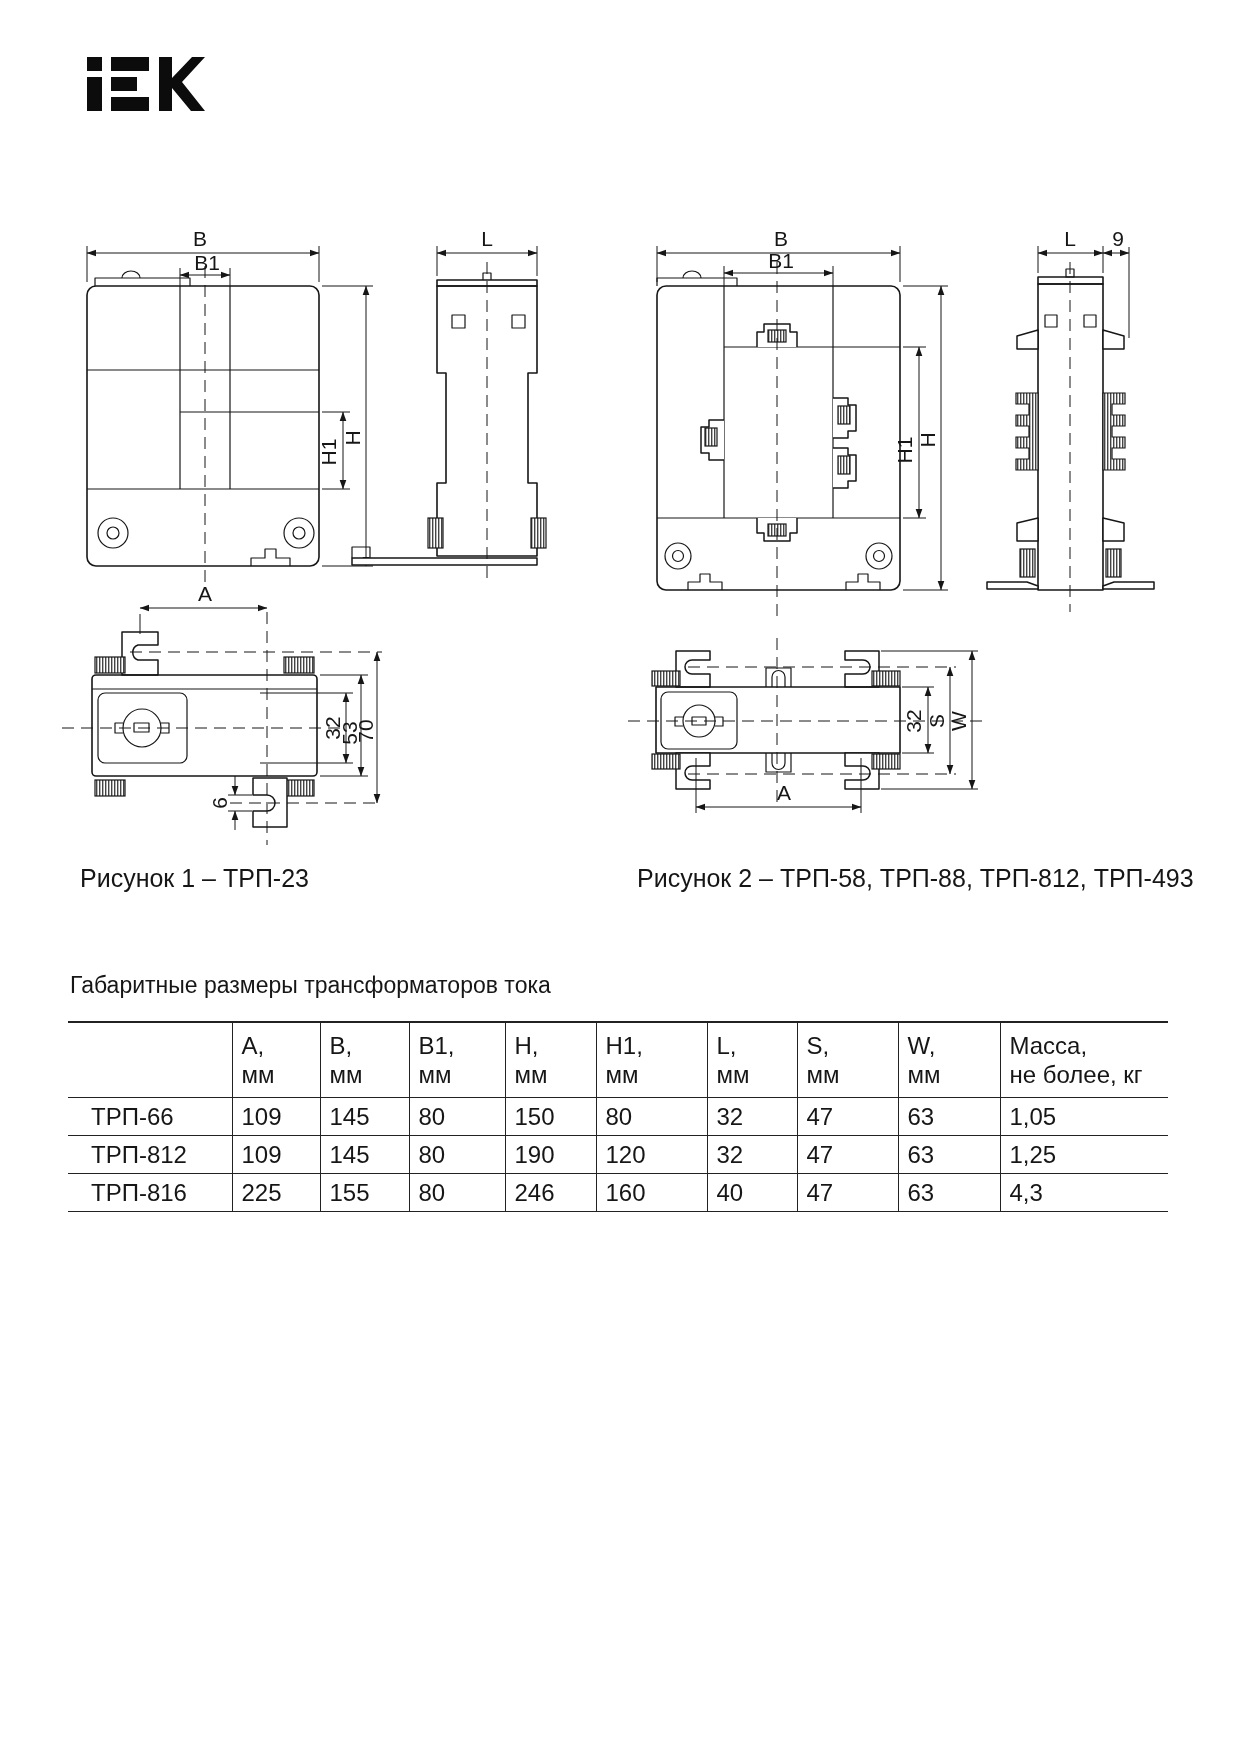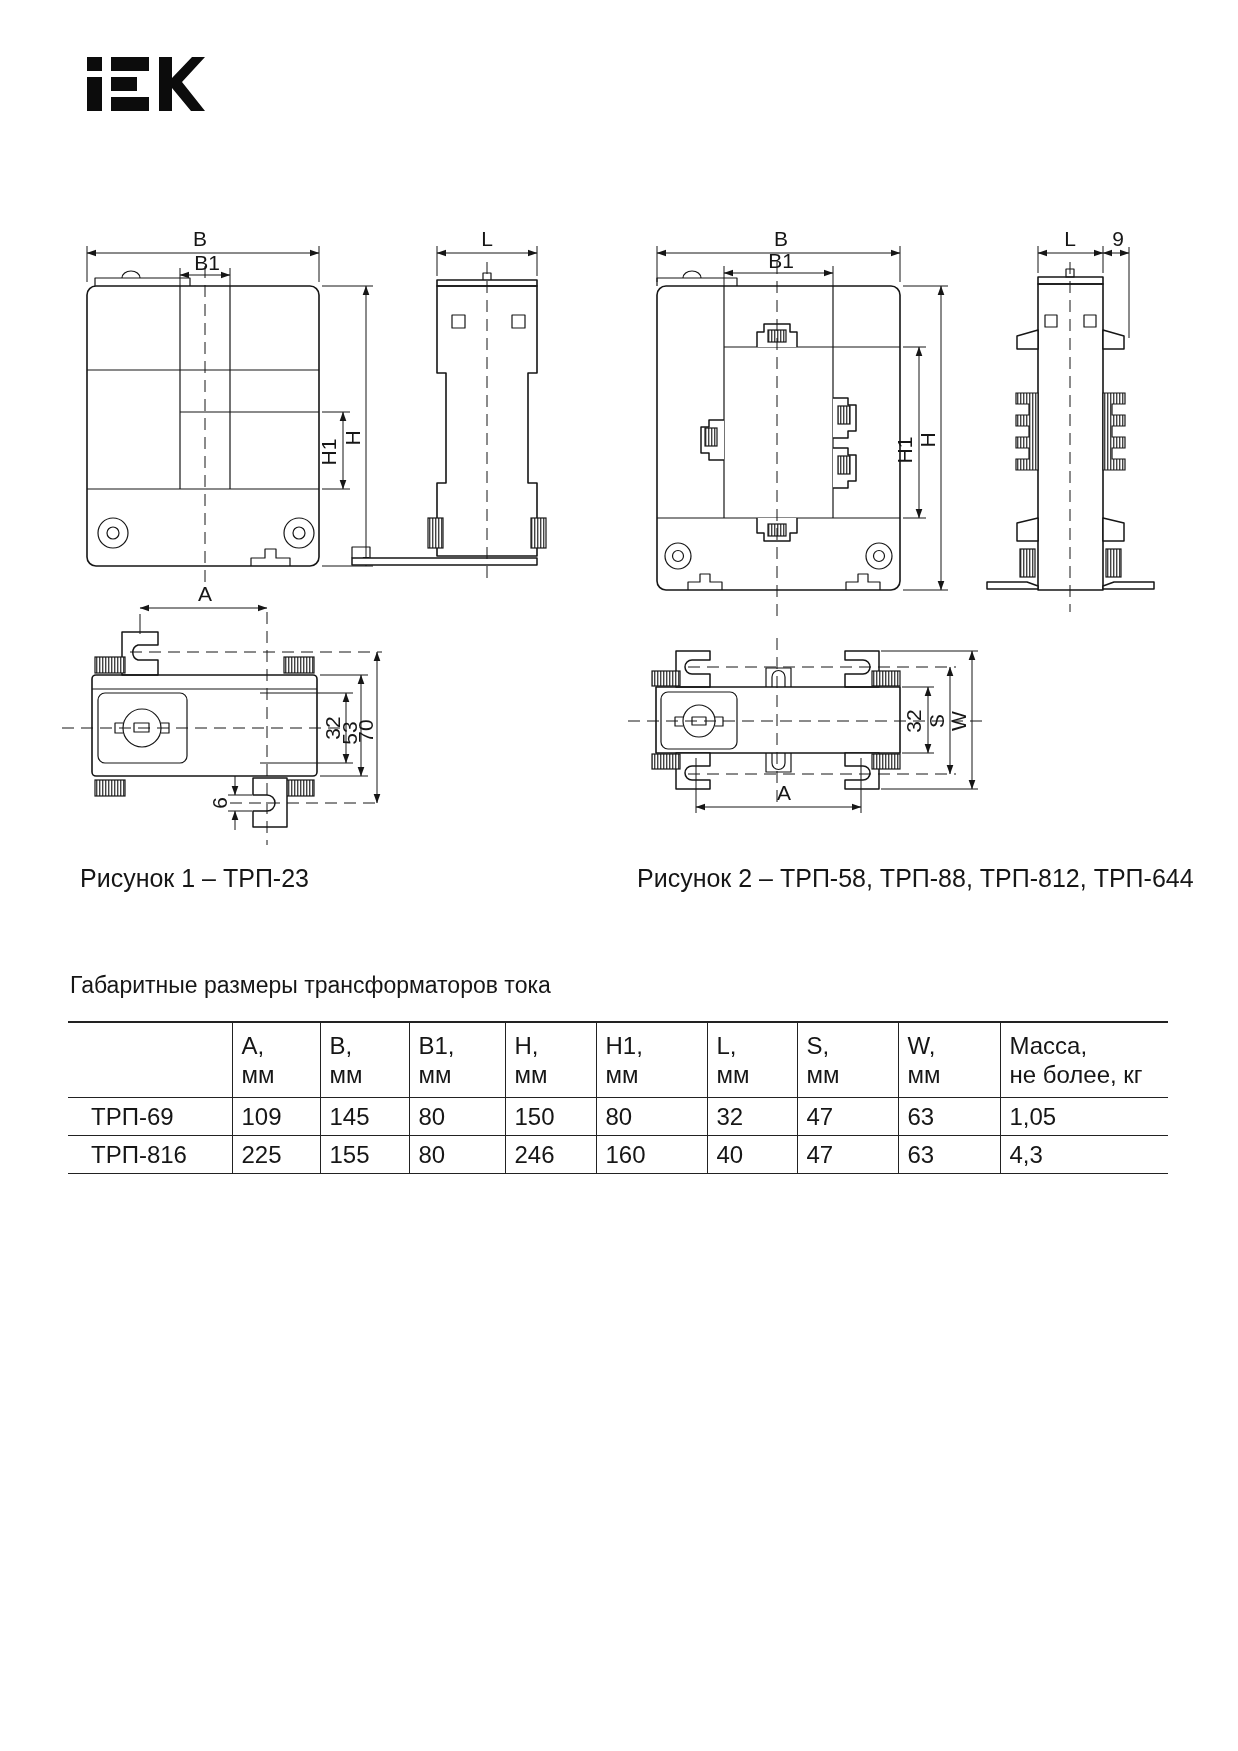--- a/index.html
+++ b/index.html
@@ -300,21 +300,21 @@
       <g>
         <line class="dim" x1="881" y1="651" x2="978" y2="651"></line>
         <line class="dim" x1="881" y1="789" x2="978" y2="789"></line>
         <line class="dim" x1="972" y1="651" x2="972" y2="789" marker-start="url(#ma)" marker-end="url(#ma)"></line>
         <text class="dtext" text-anchor="middle" transform="translate(966,721) rotate(-90)">W</text>
       </g>
     </g>
   </svg>
 
   <div class="abs caption" style="left:80px;top:864px;">Рисунок 1 – ТРП-23</div>
-  <div class="abs caption" style="left:637px;top:864px;">Рисунок 2 – ТРП-58, ТРП-88, ТРП-812, ТРП-644</div>
+  <div class="abs caption" style="left:637px;top:864px;">Рисунок 2 – ТРП-58, ТРП-88, ТРП-812, ТРП-493</div>
 
   <div class="abs tbl-title" style="left:70px;top:972px;">Габаритные размеры трансформаторов тока</div>
 
   <table class="dims abs" style="left:68px;top:1021px;">
     <colgroup>
       <col style="width:164px">
         <col style="width:88px">
         <col style="width:89px">
         <col style="width:96px">
       <col style="width:91px">
@@ -362,30 +362,42 @@
             <div>мм</div>
           </td>
         <td>
             <div>Масса,</div>
             <div>не более, кг</div>
           </td>
       </tr>
     </thead>
     <tbody>
       <tr>
-        <td>ТРП-69</td>
+        <td>ТРП-66</td>
         <td>109</td>
         <td>145</td>
         <td>80</td>
         <td>150</td>
         <td>80</td>
         <td>32</td>
         <td>47</td>
         <td>63</td>
         <td>1,05</td>
+      </tr>
+      <tr>
+        <td>ТРП-812</td>
+        <td>109</td>
+        <td>145</td>
+        <td>80</td>
+        <td>190</td>
+        <td>120</td>
+        <td>32</td>
+        <td>47</td>
+        <td>63</td>
+        <td>1,25</td>
       </tr>
       <tr>
         <td>ТРП-816</td>
         <td>225</td>
         <td>155</td>
         <td>80</td>
         <td>246</td>
         <td>160</td>
         <td>40</td>
         <td>47</td>

